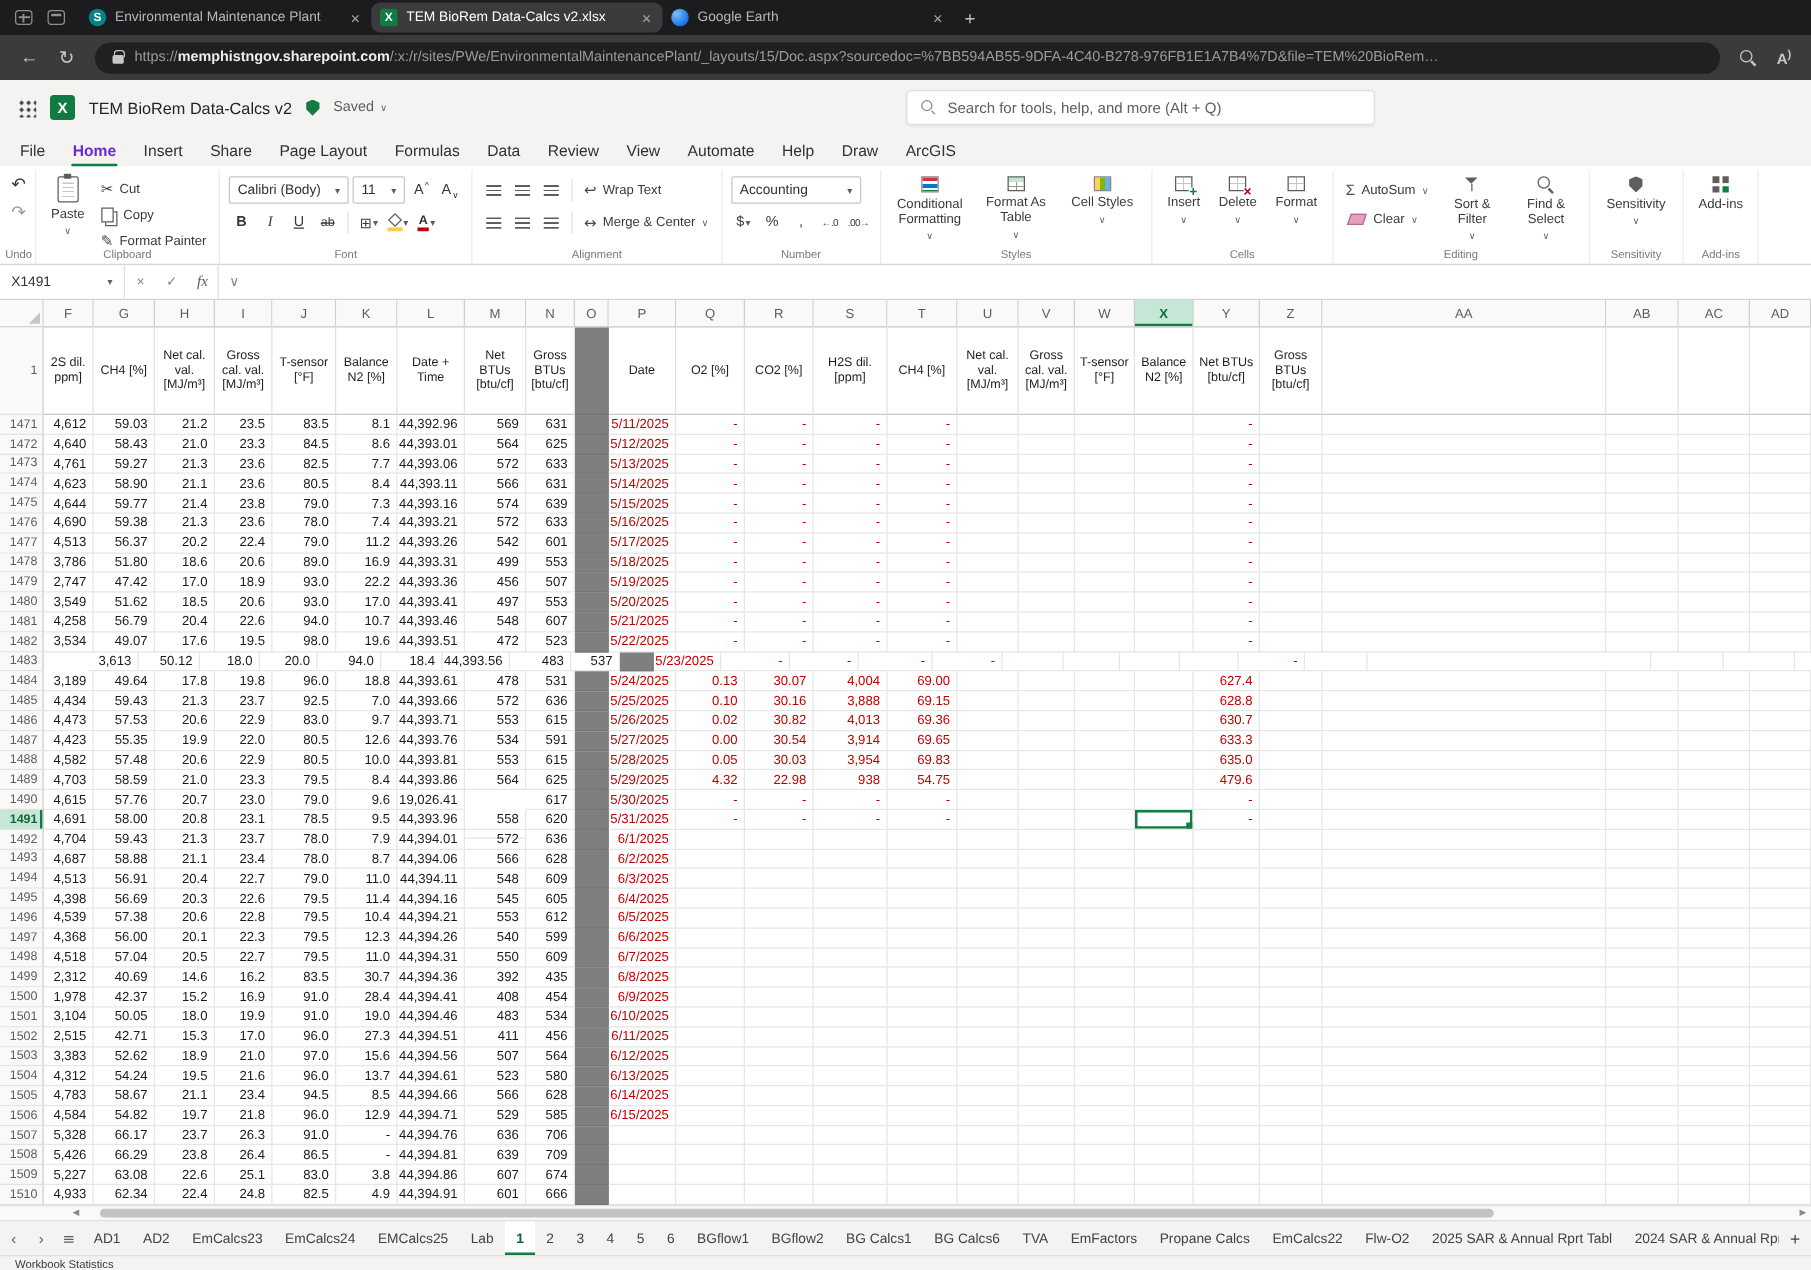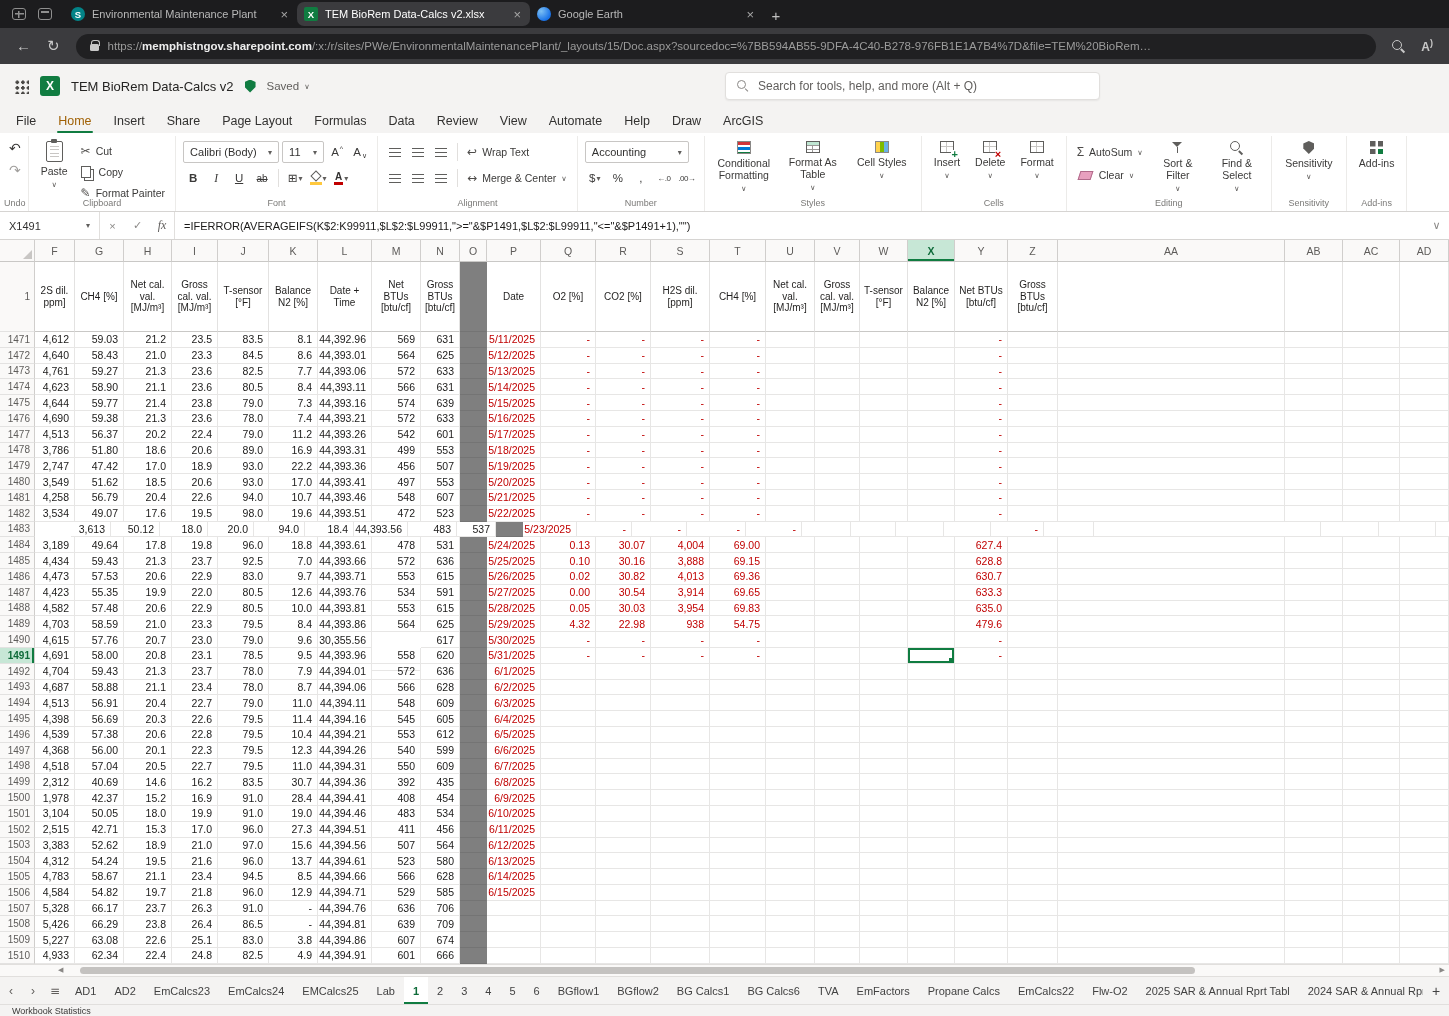--- a/index.html
+++ b/index.html
@@ -46,21 +46,21 @@
 .shield{width:11px;height:13px;background:#107C41;clip-path:polygon(50% 0,100% 20%,100% 58%,50% 100%,0 58%,0 20%)}
 .savedtxt{font-size:11.5px;color:#605E5C;display:flex;gap:5px;align-items:center}
 .searchbox{position:absolute;left:725px;top:8px;width:375px;height:28px;background:#fff;border:1px solid #E1DFDD;border-radius:4px;display:flex;align-items:center;gap:9px;padding:0 11px;color:#605E5C;font-size:12px;box-shadow:0 1px 2px rgba(0,0,0,.06)}
 .mag{width:12px;height:12px;position:relative;flex:none}
 .mag::before{content:'';position:absolute;left:0;top:0;width:7px;height:7px;border:1.4px solid #8a8886;border-radius:50%}
 .mag::after{content:'';position:absolute;left:7.5px;top:7.5px;width:4px;height:1.4px;background:#8a8886;transform:rotate(45deg);transform-origin:left center}
 
 
 .menubar{height:25px;background:#F4F3F2;display:flex;align-items:stretch;padding-left:5px}
 .mitem{font-size:12.5px;color:#323130;padding:0 11px;display:flex;align-items:center;position:relative}
-.mitem.mactive{font-weight:400;color:#a16207}
+.mitem.mactive{font-weight:700;color:#6d28d9}
 .mitem.mactive::after{content:'';position:absolute;left:10px;right:10px;bottom:0;height:2.5px;background:#107C41;border-radius:2px}
 
 
 .ribbon{height:79px;background:#fff;border-bottom:1px solid #D6D4D2;display:flex;align-items:stretch;padding:3px 0 0 2px}
 .rgroup{position:relative;display:flex;align-items:flex-start;gap:5px;padding:3px 7px 16px 7px;border-right:1px solid #ECEBE9}
 .rlabel{position:absolute;left:0;right:0;bottom:3px;text-align:center;font-size:9px;color:#7A7977;white-space:nowrap}
 .stackcol{display:flex;flex-direction:column;gap:2px}
 .rrow{display:flex;align-items:center;gap:3px}
 .rbtn-sm{display:flex;align-items:center;gap:5px;font-size:10.5px;color:#3b3a39;padding:2px 3px;white-space:nowrap}
 .rbtn-tall{display:flex;flex-direction:column;align-items:center;gap:3px;font-size:10.5px;color:#3b3a39;padding:2px 5px;text-align:center}
@@ -416,21 +416,20 @@
 </div>
 
 <div class="fbar">
   <div class="namebox">
       <span>X1491</span>
       <span class="dd">▾</span>
     </div>
   <span class="fico">×</span>
   <span class="fico dj">✓</span>
   <span class="fico fx">fx</span>
-  <div class="ftext">=IFERROR(AVERAGEIFS(K$2:K99911,$L$2:$L99911,"&gt;="&amp;$P1491,$L$2:$L99911,"&lt;="&amp;$P1491+1),"")</div>
   <span class="fico dj">∨</span>
 </div>
 
 <div class="gridwrap">
     <div class="grow glett">
       <div class="gc corner" style="width: 35px;"></div>
       <div class="gc cl" style="width: 40px;">F</div>
       <div class="gc cl" style="width: 49px;">G</div>
       <div class="gc cl" style="width: 48px;">H</div>
       <div class="gc cl" style="width: 46px;">I</div>
@@ -1039,21 +1038,21 @@
       <div class="gc dc" style="width: 49px;"></div>
     </div>
     <div class="grow gdata">
       <div class="gc rh" style="width: 35px;">1490</div>
       <div class="gc dc" style="width: 40px;">4,615</div>
       <div class="gc dc" style="width: 49px;">57.76</div>
       <div class="gc dc" style="width: 48px;">20.7</div>
       <div class="gc dc" style="width: 46px;">23.0</div>
       <div class="gc dc" style="width: 51px;">79.0</div>
       <div class="gc dc" style="width: 49px;">9.6</div>
-      <div class="gc dc" style="width: 54px;">30,355.56</div>
+      <div class="gc dc" style="width: 54px;">19,026.41</div>
       <div class="gc dc" style="width: 49px; margin-top: 38px;">556</div>
       <div class="gc dc" style="width: 39px;">617</div>
       <div class="gc dc ofill" style="width: 27px;"></div>
       <div class="gc dc red" style="width: 54px;">5/30/2025</div>
       <div class="gc dc red" style="width: 55px;">-</div>
       <div class="gc dc red" style="width: 55px;">-</div>
       <div class="gc dc red" style="width: 59px;">-</div>
       <div class="gc dc red" style="width: 56px;">-</div>
       <div class="gc dc" style="width: 49px;"></div>
       <div class="gc dc" style="width: 45px;"></div>

